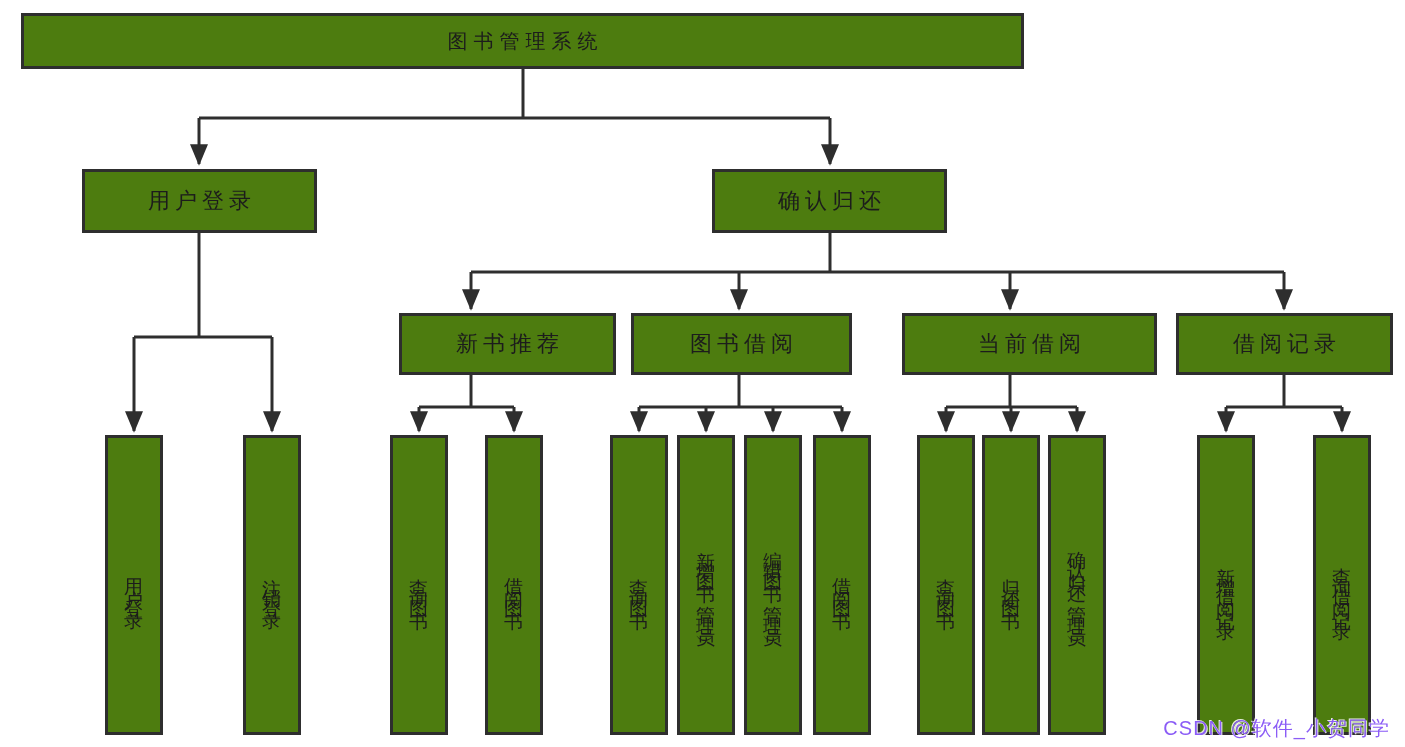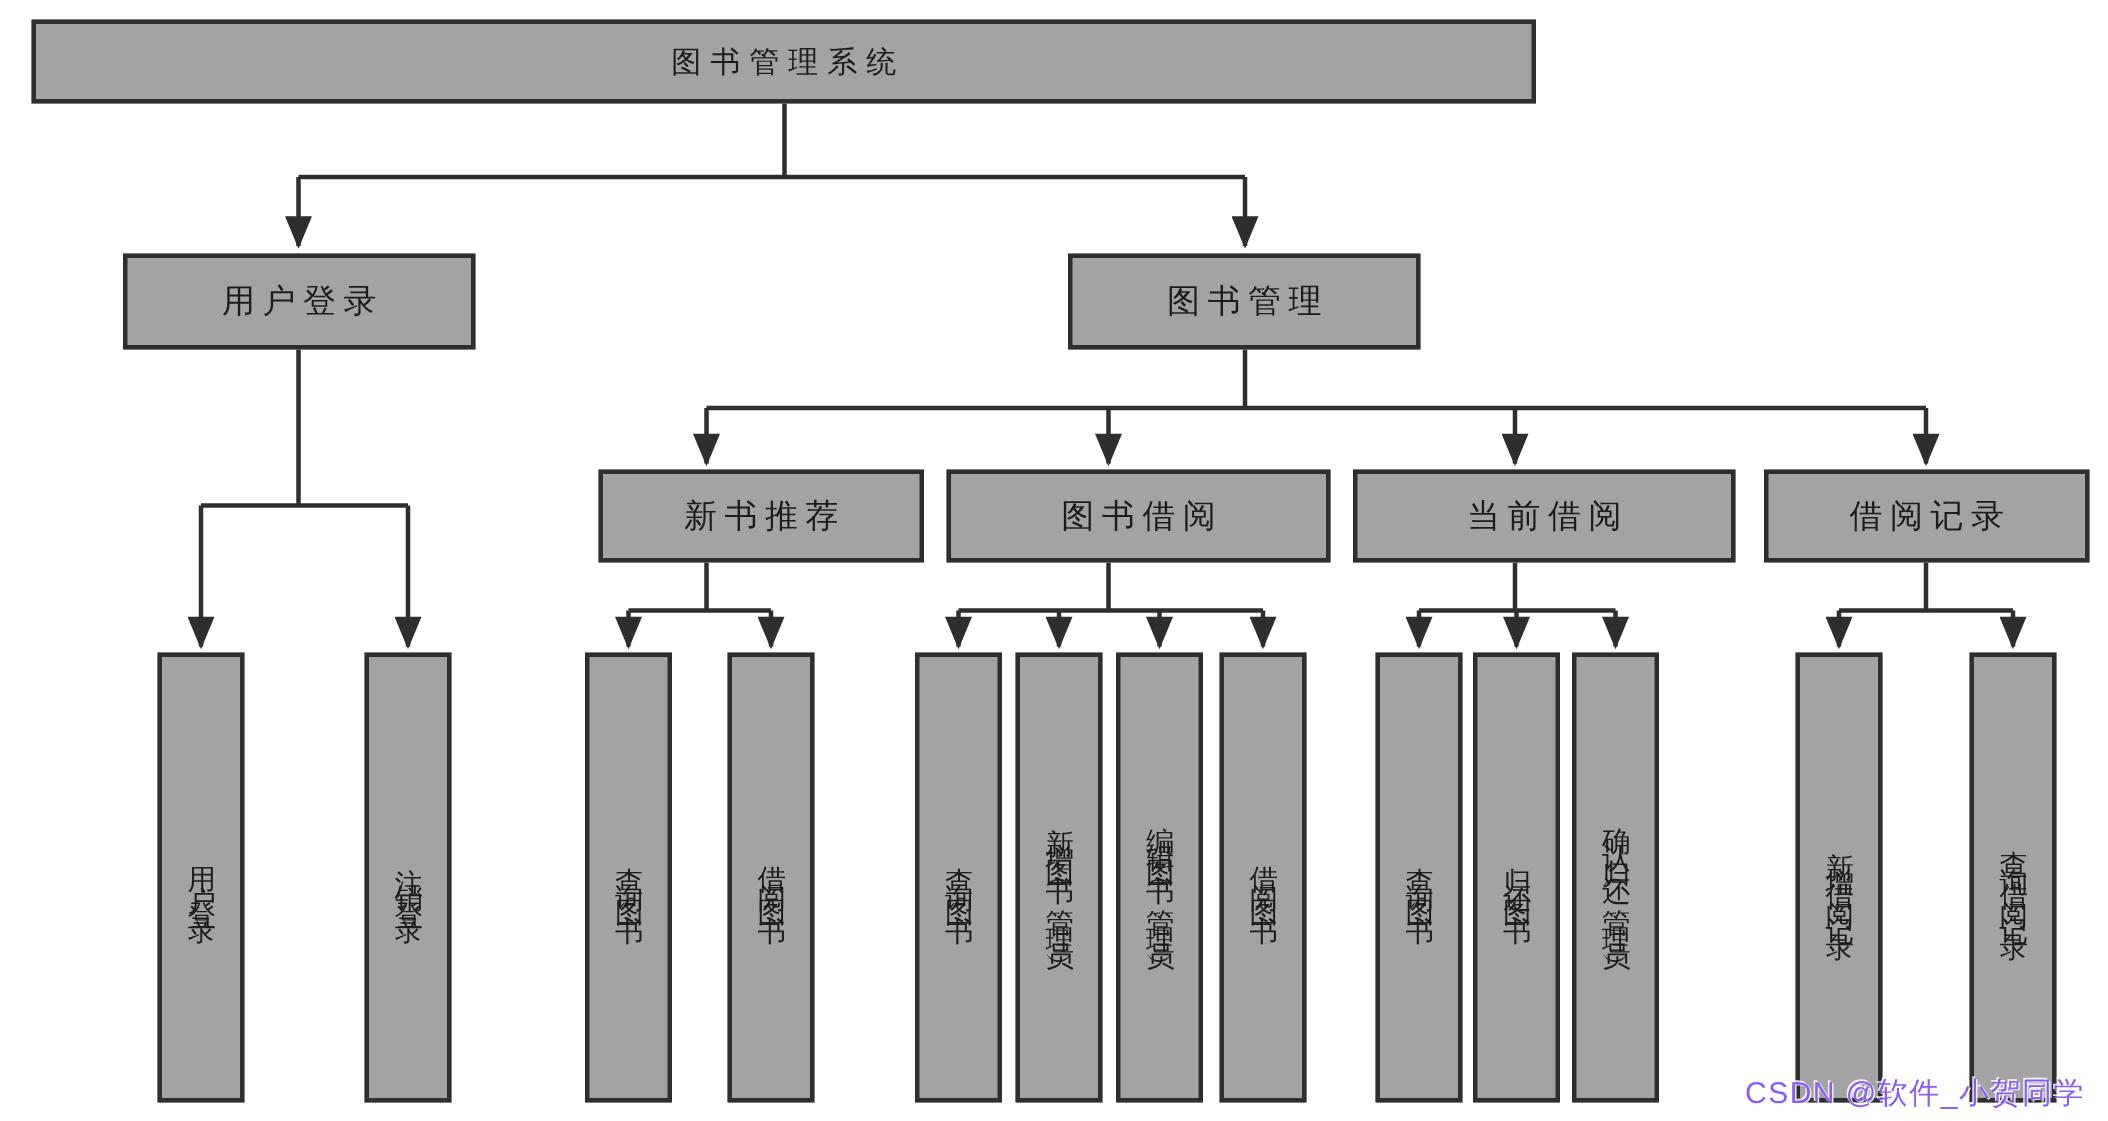--- a/index.html
+++ b/index.html
@@ -12,21 +12,21 @@
     overflow: hidden;
   }
   #wires {
     position: absolute;
     left: 0; top: 0;
     z-index: 0;
   }
   .box {
     position: absolute;
     box-sizing: border-box;
-    background: #a3a3a3;
+    background: #4d7c0f;
     border: 3px solid #2e2e2e;
     display: flex;
     align-items: center;
     justify-content: center;
     z-index: 1;
     color: #1c1c1c;
   }
   .box.h1 span {
     font-size: 20px;
     letter-spacing: 6px;
@@ -115,27 +115,27 @@
   </svg>
 
   <div class="box h1" style="left:21px; top:13px; width:1003px; height:56px;">
     <span>图书管理系统</span>
   </div>
 
   <div class="box h2" style="left:82px; top:169px; width:235px; height:64px;">
     <span>用户登录</span>
   </div>
   <div class="box h2" style="left:712px; top:169px; width:235px; height:64px;">
-    <span>图书管理</span>
+    <span>确认归还</span>
   </div>
 
   <div class="box h2" style="left:363px; top:313px; width:217px; height:62px;margin-left:36px;">
     <span>新书推荐</span>
   </div>
-  <div class="box h2" style="left:631px; top:313px; width:256px; height:62px;text-align:right;">
+  <div class="box h2" style="left:631px; top:313px; width:221px; height:62px;text-align:right;">
     <span>图书借阅</span>
   </div>
   <div class="box h2" style="left:902px; top:313px; width:255px; height:62px;">
     <span>当前借阅</span>
   </div>
   <div class="box h2" style="left:1176px; top:313px; width:217px; height:62px;">
     <span>借阅记录</span>
   </div>
 
   <div class="box leaf" style="left:105px; top:435px; width:58px; height:300px;">

